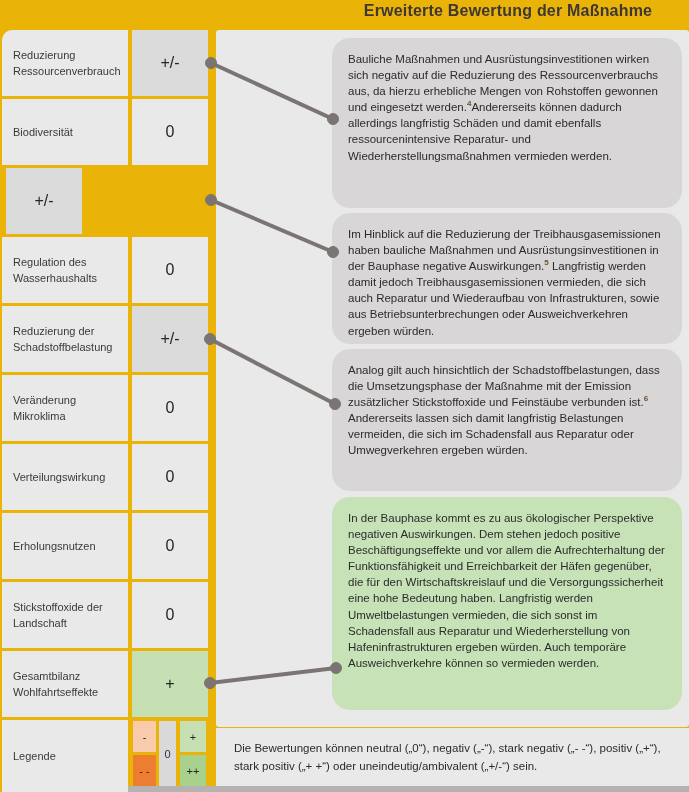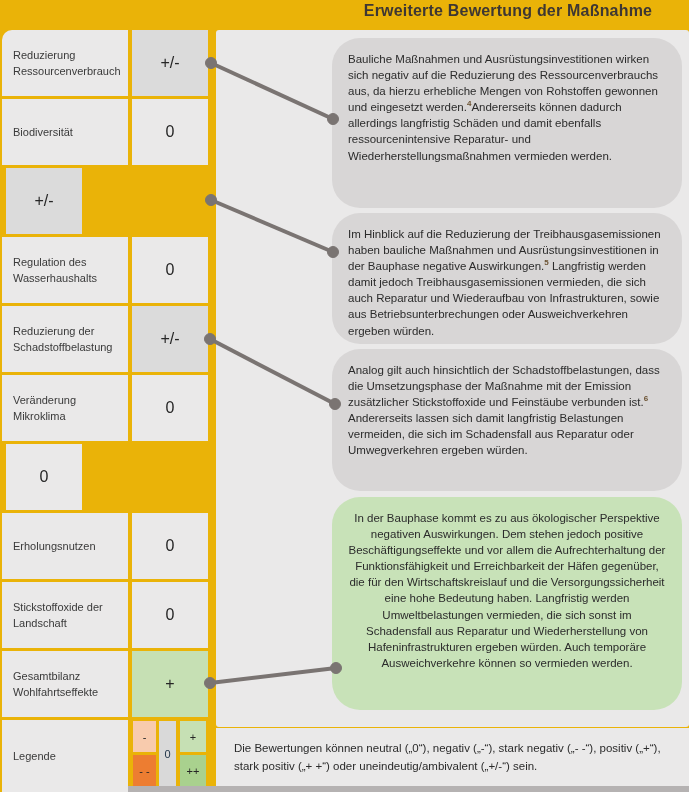--- a/index.html
+++ b/index.html
@@ -26,26 +26,26 @@
   .sw-neutral{left:27px;top:1px;width:17px;height:65px;color:#1f3347;}
   .sw-pos{left:48px;top:1px;width:26px;height:31px;}
   .sw-strongpos{left:48px;top:35px;width:26px;height:31px;}
 
   
   .panel{position:absolute;left:216px;top:30px;width:473px;height:697px;background:#eae9e9;border-radius:3px;}
   .legend-panel{position:absolute;left:216px;top:728px;width:473px;height:58px;background:#eae9e9;
                 display:flex;align-items:center;box-sizing:border-box;padding:2px 12px 0 18px;
                 font-size:11.5px;line-height:1.55;color:#2b2b2b;}
 
-  .box{position:absolute;left:332px;width:350px;border-radius:28px;box-sizing:border-box;
+  .box{position:absolute;left:332px;width:350px;border-radius:18px;box-sizing:border-box;
        padding:13px 16px 10px 16px;font-size:11.5px;line-height:1.4;color:#2b2b2b;}
   .box-1{top:38px;height:170px;}
   .box-2{top:213px;height:131px;}
   .box-3{top:349px;height:142px;}
-  .box-4{top:497px;height:213px;text-align:center;}
+  .box-4{top:497px;height:213px;}
   .box sup{font-size:8px;font-weight:bold;color:#6b5232;line-height:0;vertical-align:super;}
 
   .overlay{position:absolute;left:0;top:0;pointer-events:none;}
   .bottom-bar{position:absolute;left:128px;top:786px;width:561px;height:6px;background:#b5b2b2;}
 </style>
 </head>
 <body>
 
 <div class="page">
 
@@ -71,20 +71,21 @@
     </div>
     <div class="row">
       <div class="cell-label">Reduzierung der Schadstoffbelastung</div>
       <div class="cell-rating" style="background: rgb(219, 219, 219);">+/-</div>
     </div>
     <div class="row">
       <div class="cell-label">Veränderung Mikroklima</div>
       <div class="cell-rating" style="background: rgb(234, 233, 233);">0</div>
     </div>
     <div class="row">
+      <div class="cell-label">Verteilungswirkung</div>
       <div class="cell-rating" style="background: rgb(234, 233, 233);">0</div>
     </div>
     <div class="row">
       <div class="cell-label">Erholungsnutzen</div>
       <div class="cell-rating" style="background: rgb(234, 233, 233);">0</div>
     </div>
     <div class="row">
       <div class="cell-label">Stickstoffoxide der Landschaft</div>
       <div class="cell-rating" style="background: rgb(234, 233, 233);">0</div>
     </div>

